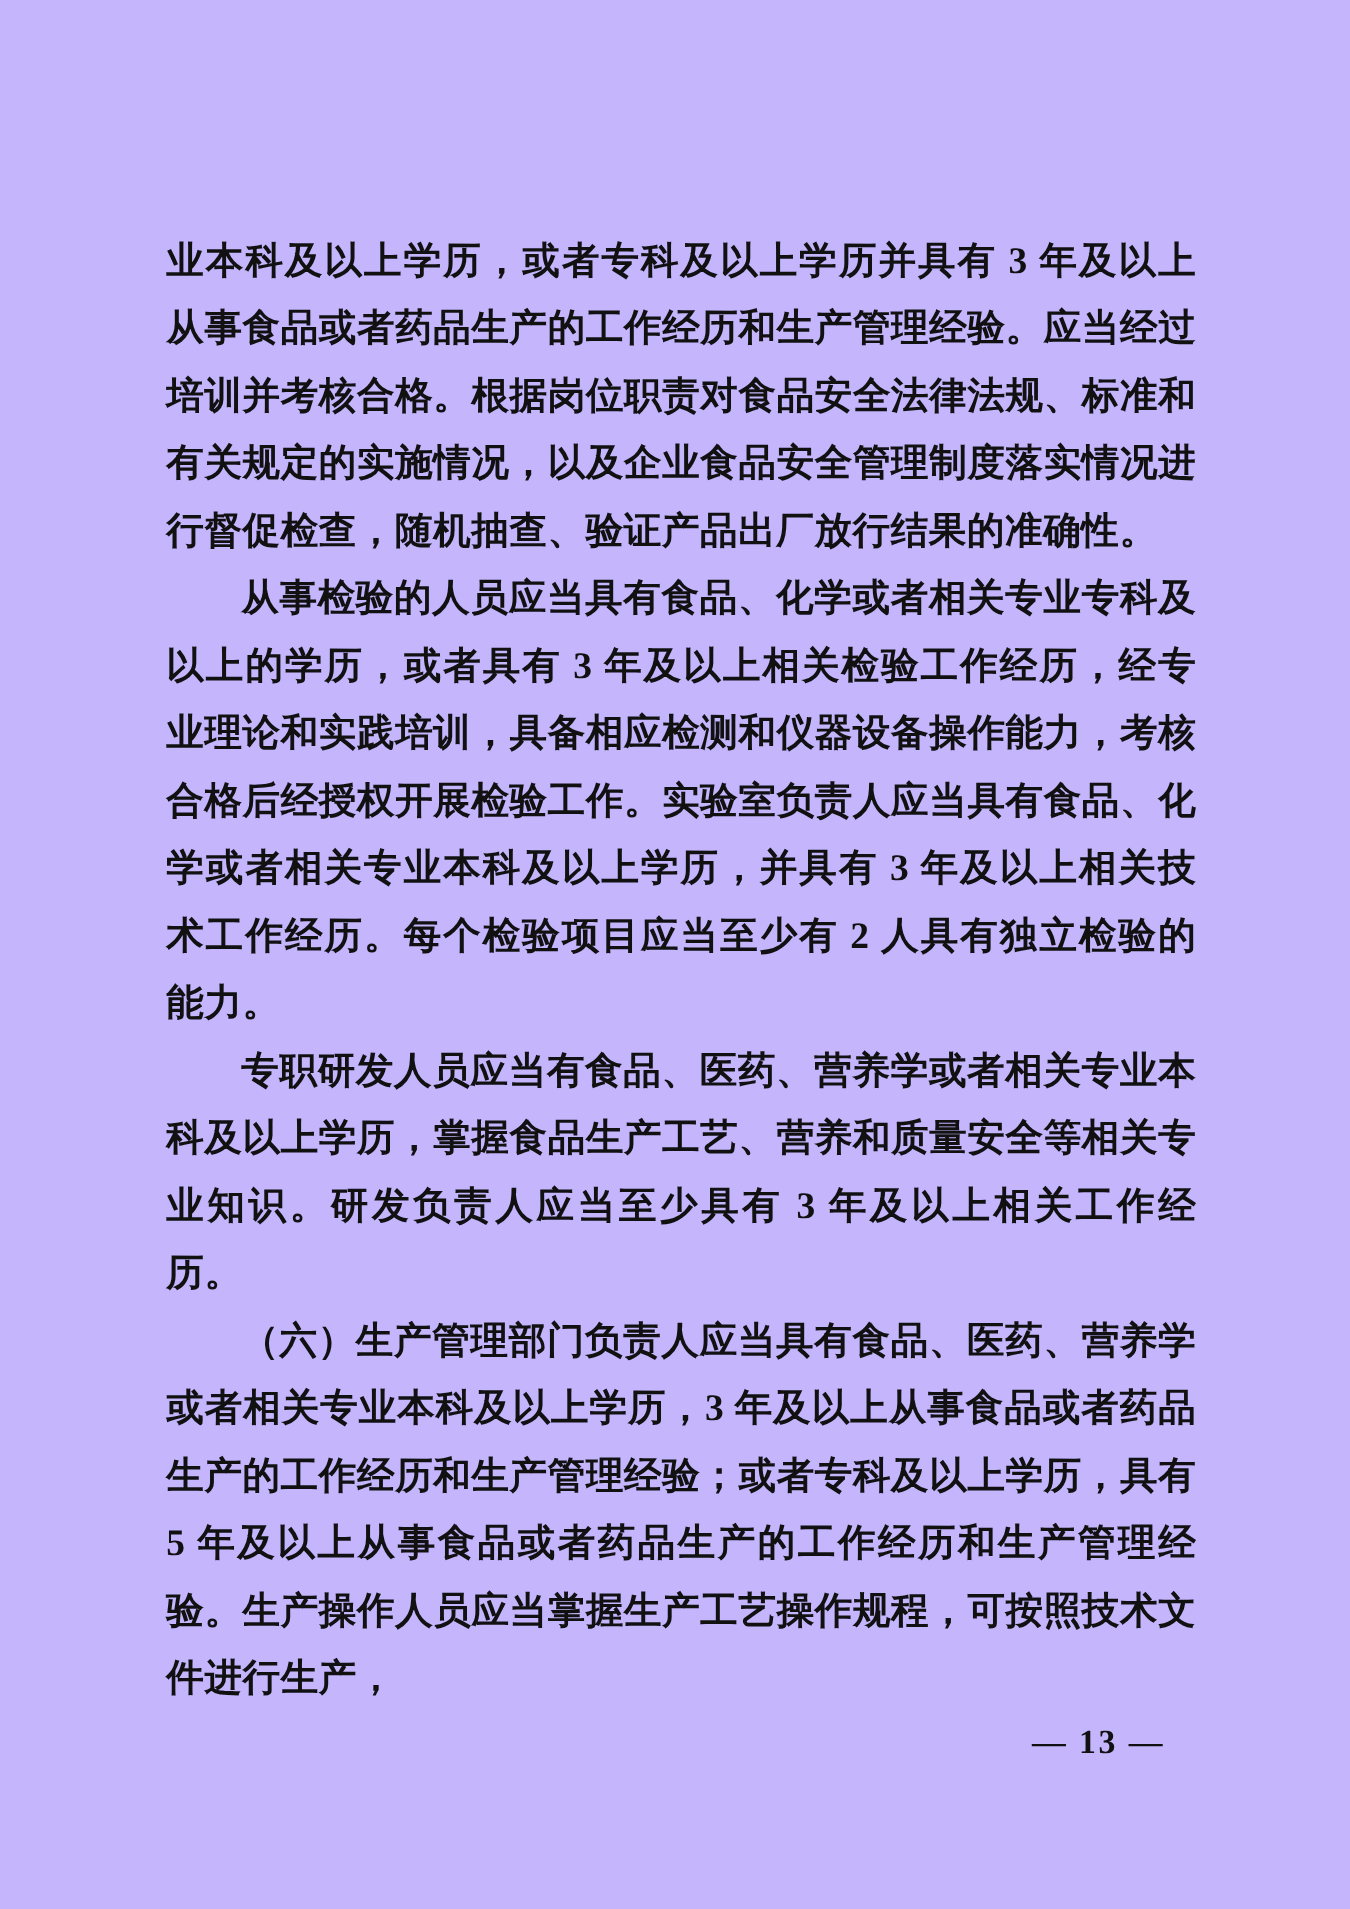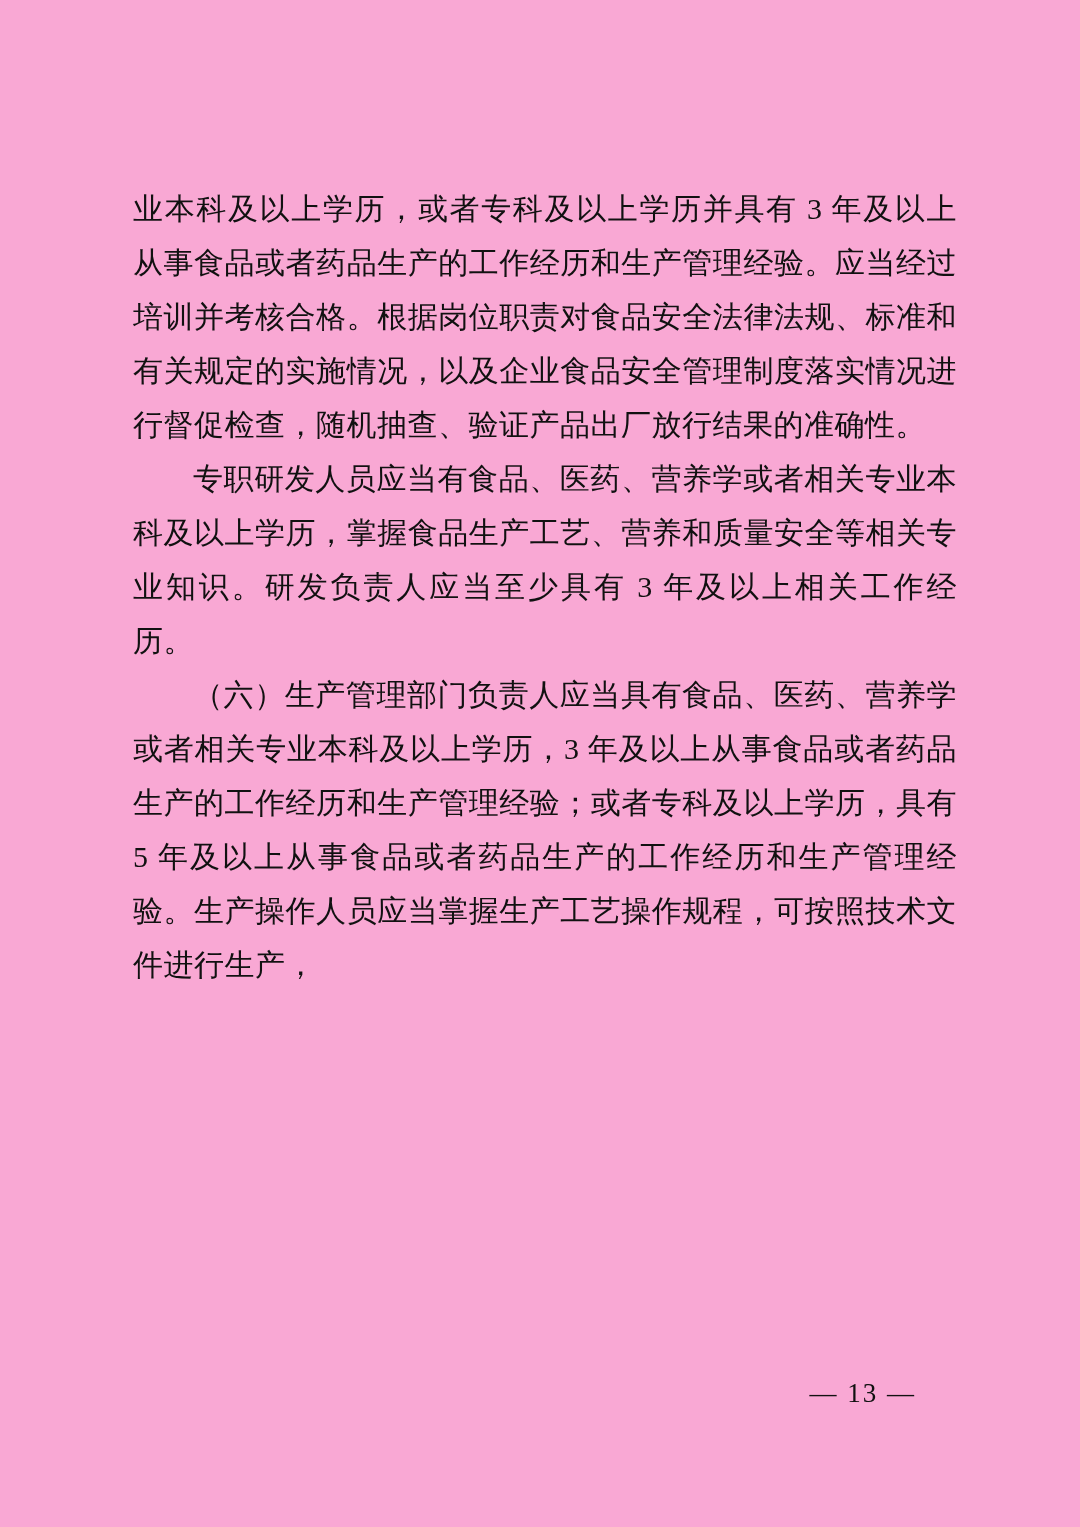--- a/index.html
+++ b/index.html
@@ -4,23 +4,24 @@
 <style>
   html, body {
     margin: 0;
     padding: 0;
     background: #ffffff;
   }
   .page {
     position: relative;
     width: 1080px;
     height: 1527px;
-    background: #f9a8d4;
+    background: #c4b5fd;
     overflow: hidden;
     font-family: "Liberation Serif", "DejaVu Serif", serif;
+    font-weight: bold;
   }
   .content {
     position: absolute;
     left: 133px;
     top: 182px;
     width: 824px;
     font-size: 30px;
     line-height: 54px;
     color: #111111;
     text-align: justify;
@@ -30,34 +31,35 @@
   .content p {
     margin: 0;
     padding: 0;
   }
   .content p.indent {
     text-indent: 2em;
   }
   .footer {
     position: absolute;
     top: 1378px;
-    right: 164px;
+    right: 148px;
     font-size: 27px;
     line-height: 30px;
     color: #111111;
     letter-spacing: 2px;
     white-space: nowrap;
   }
 </style>
 </head>
 <body>
 
 <div class="page">
   <div class="content">
     <p>业本科及以上学历，或者专科及以上学历并具有 3 年及以上从事食品或者药品生产的工作经历和生产管理经验。应当经过培训并考核合格。根据岗位职责对食品安全法律法规、标准和有关规定的实施情况，以及企业食品安全管理制度落实情况进行督促检查，随机抽查、验证产品出厂放行结果的准确性。</p>
+    <p class="indent">从事检验的人员应当具有食品、化学或者相关专业专科及以上的学历，或者具有 3 年及以上相关检验工作经历，经专业理论和实践培训，具备相应检测和仪器设备操作能力，考核合格后经授权开展检验工作。实验室负责人应当具有食品、化学或者相关专业本科及以上学历，并具有 3 年及以上相关技术工作经历。每个检验项目应当至少有 2 人具有独立检验的能力。</p>
     <p class="indent">专职研发人员应当有食品、医药、营养学或者相关专业本科及以上学历，掌握食品生产工艺、营养和质量安全等相关专业知识。研发负责人应当至少具有 3 年及以上相关工作经历。</p>
     <p class="indent">（六）生产管理部门负责人应当具有食品、医药、营养学或者相关专业本科及以上学历，3 年及以上从事食品或者药品生产的工作经历和生产管理经验；或者专科及以上学历，具有 5 年及以上从事食品或者药品生产的工作经历和生产管理经验。生产操作人员应当掌握生产工艺操作规程，可按照技术文件进行生产，</p>
   </div>
 
   <div class="footer">
     <span>— 13 —</span>
   </div>
 </div>
 
 </body></html>

